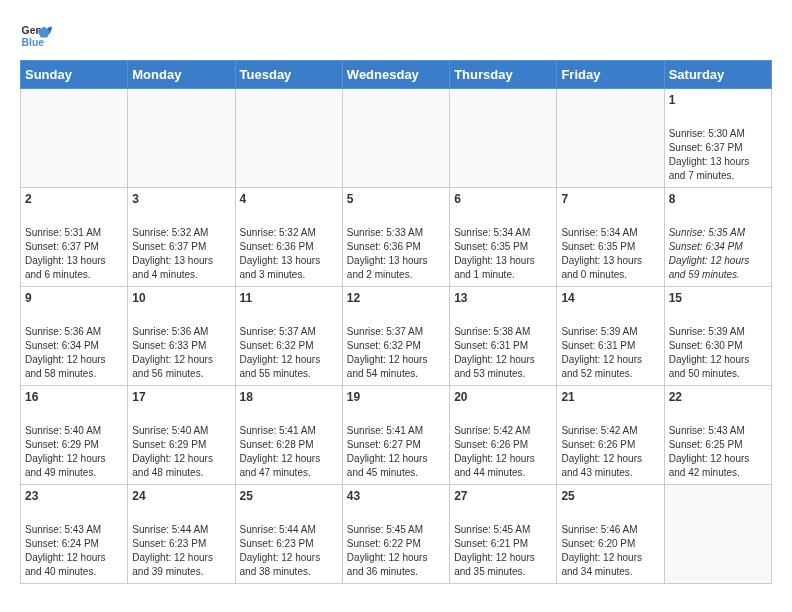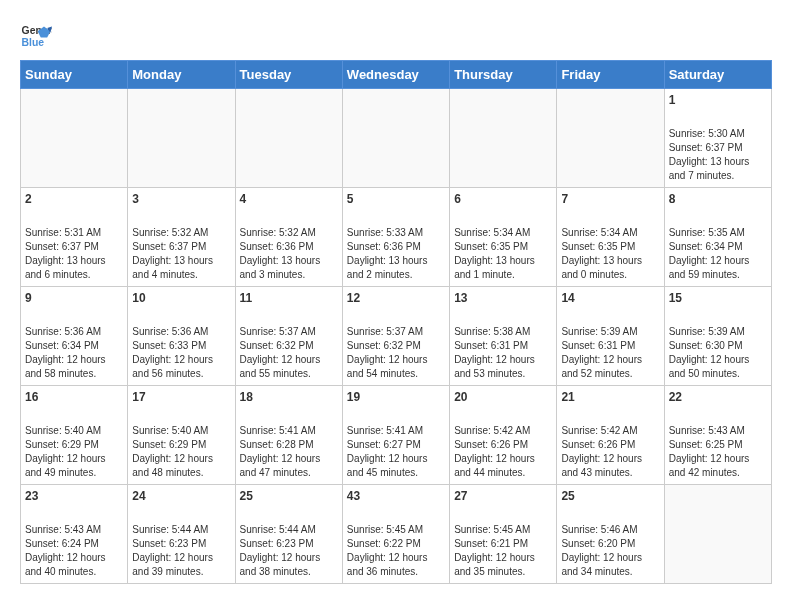--- a/index.html
+++ b/index.html
@@ -162,21 +162,21 @@
         </td>
         <td>
           <span class="day-num">7</span>
           <div class="day-info" style="white-space: pre-line;">Sunrise: 5:34 AM
 Sunset: 6:35 PM
 Daylight: 13 hours
 and 0 minutes.</div>
         </td>
         <td>
           <span class="day-num">8</span>
-          <div class="day-info" style="white-space: pre-line;">Sunrise: 5:35 AM
+          <div class="day-info" style="white-space: pre-line; font-style: italic;">Sunrise: 5:35 AM
 Sunset: 6:34 PM
 Daylight: 12 hours
 and 59 minutes.</div>
         </td>
       </tr>
       <tr>
         <td>
           <span class="day-num">9</span>
           <div class="day-info" style="white-space: pre-line;">Sunrise: 5:36 AM
 Sunset: 6:34 PM

